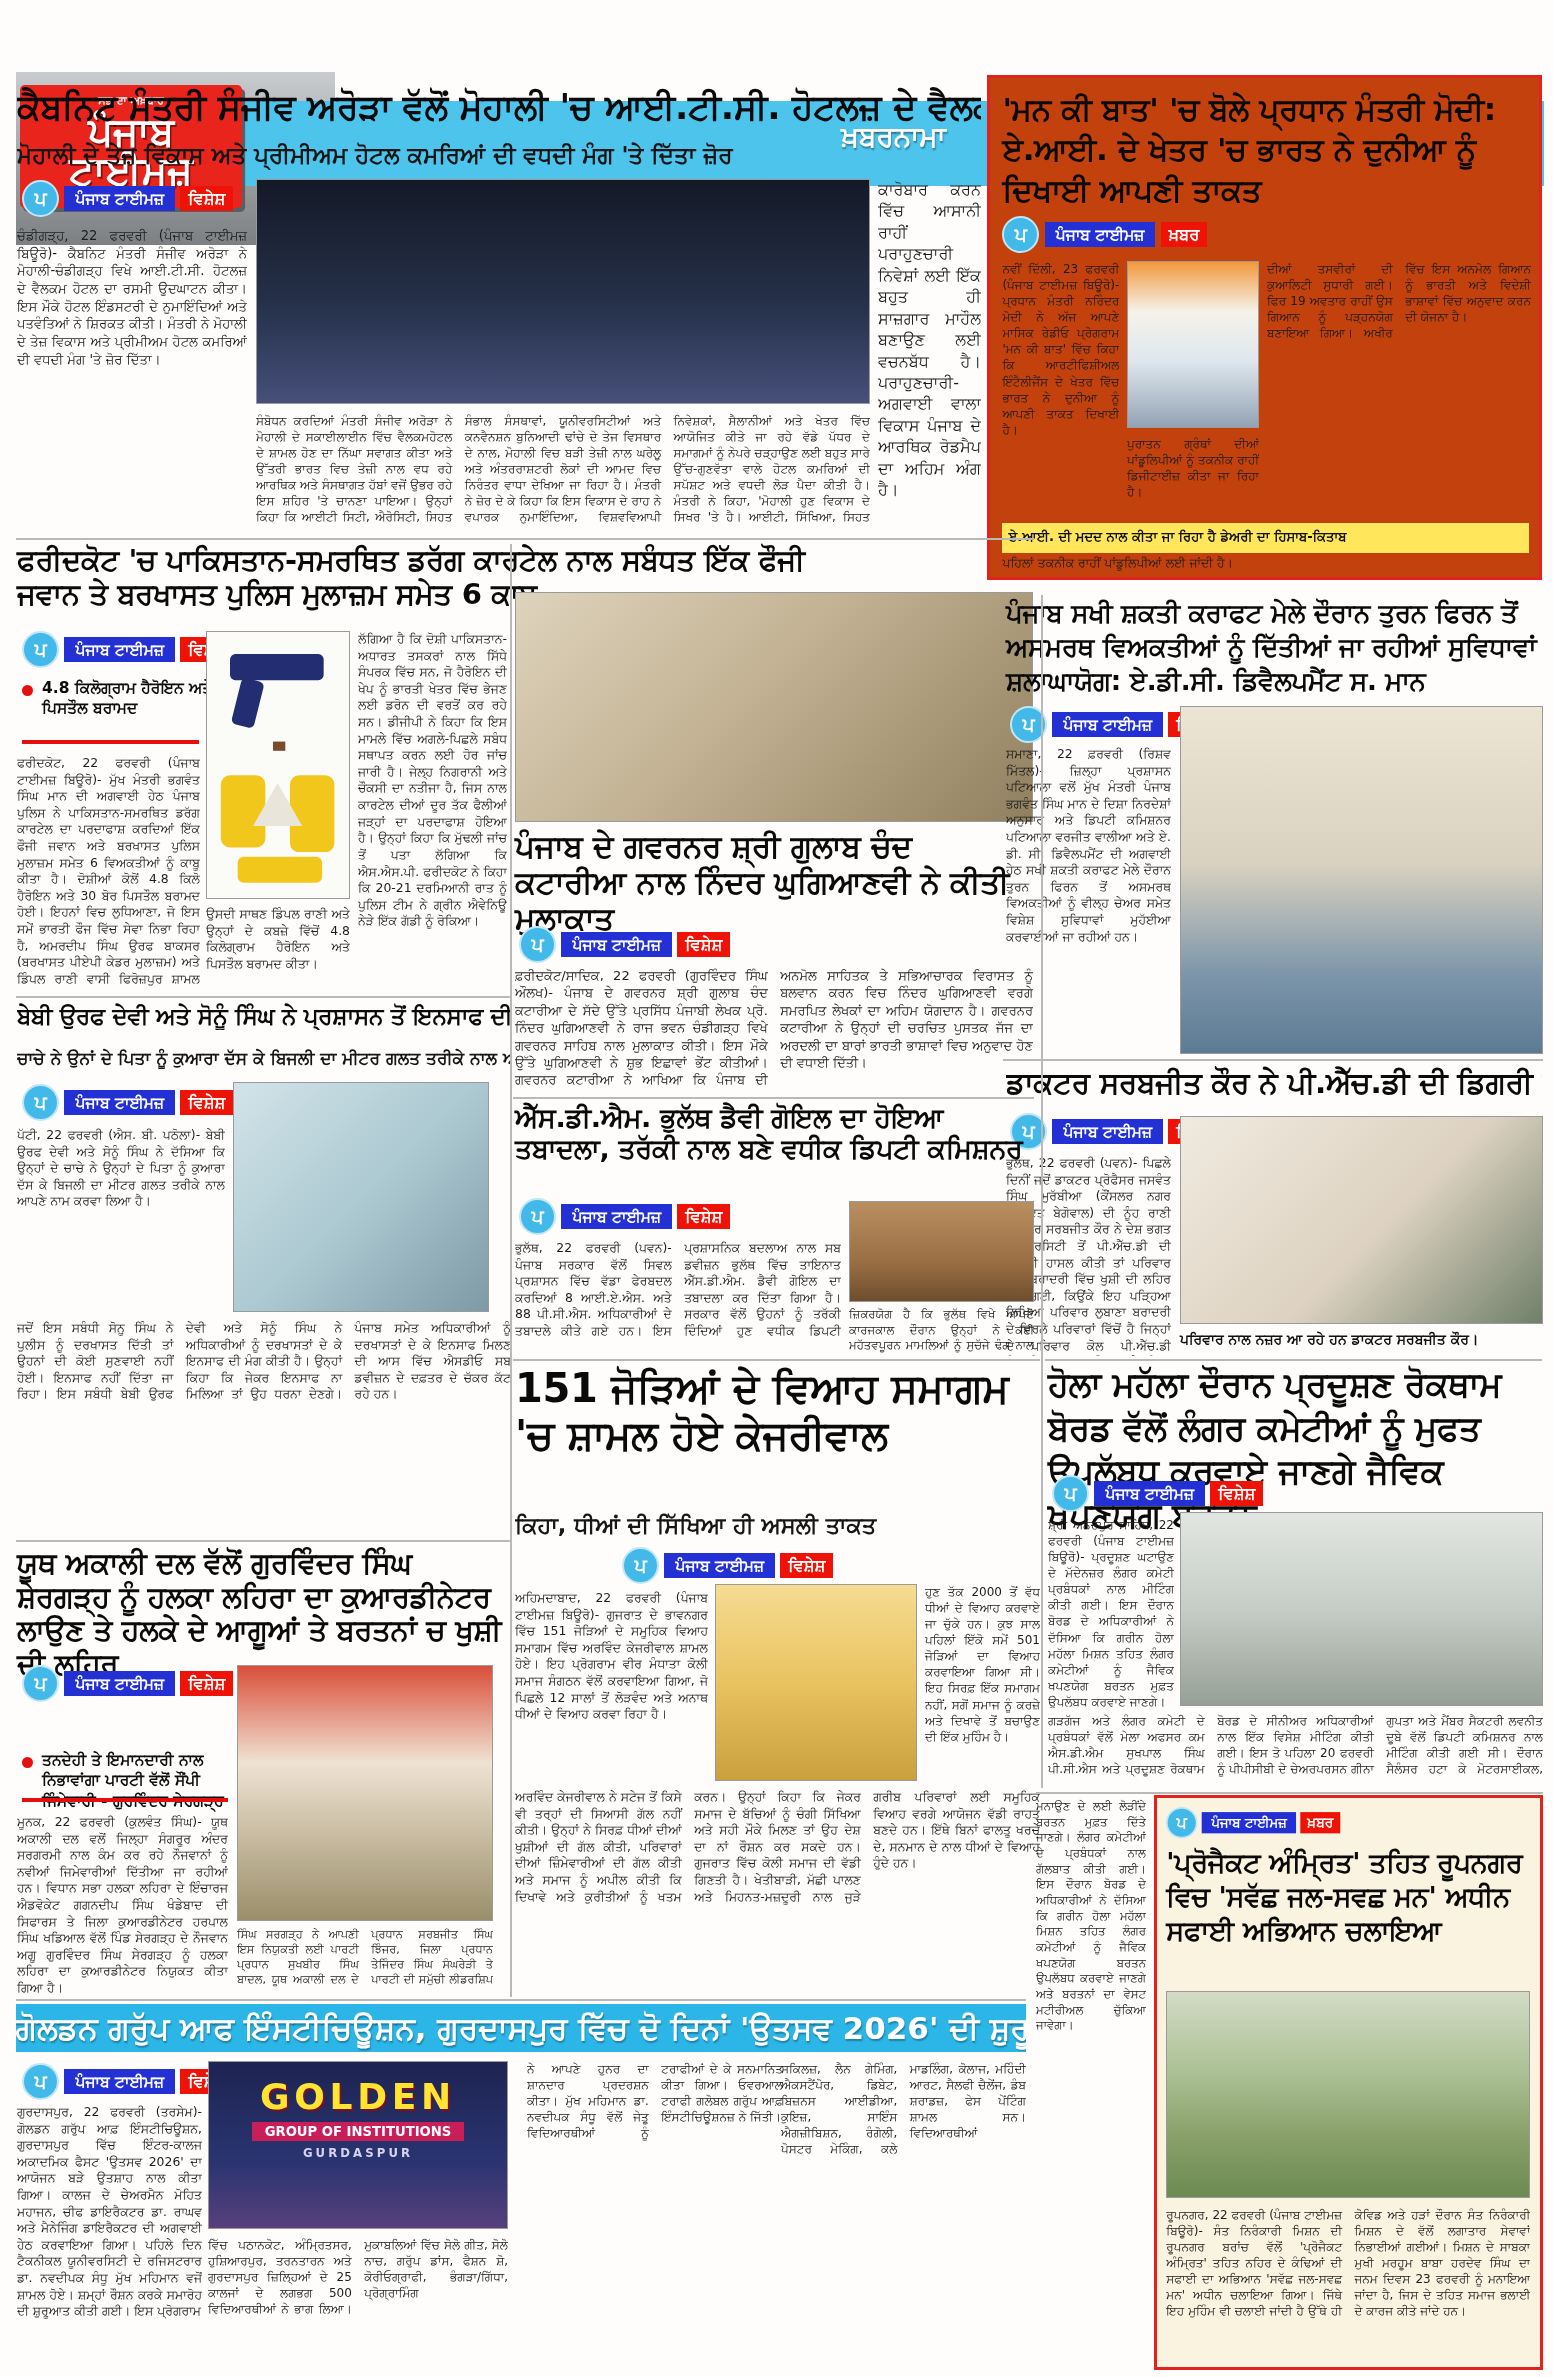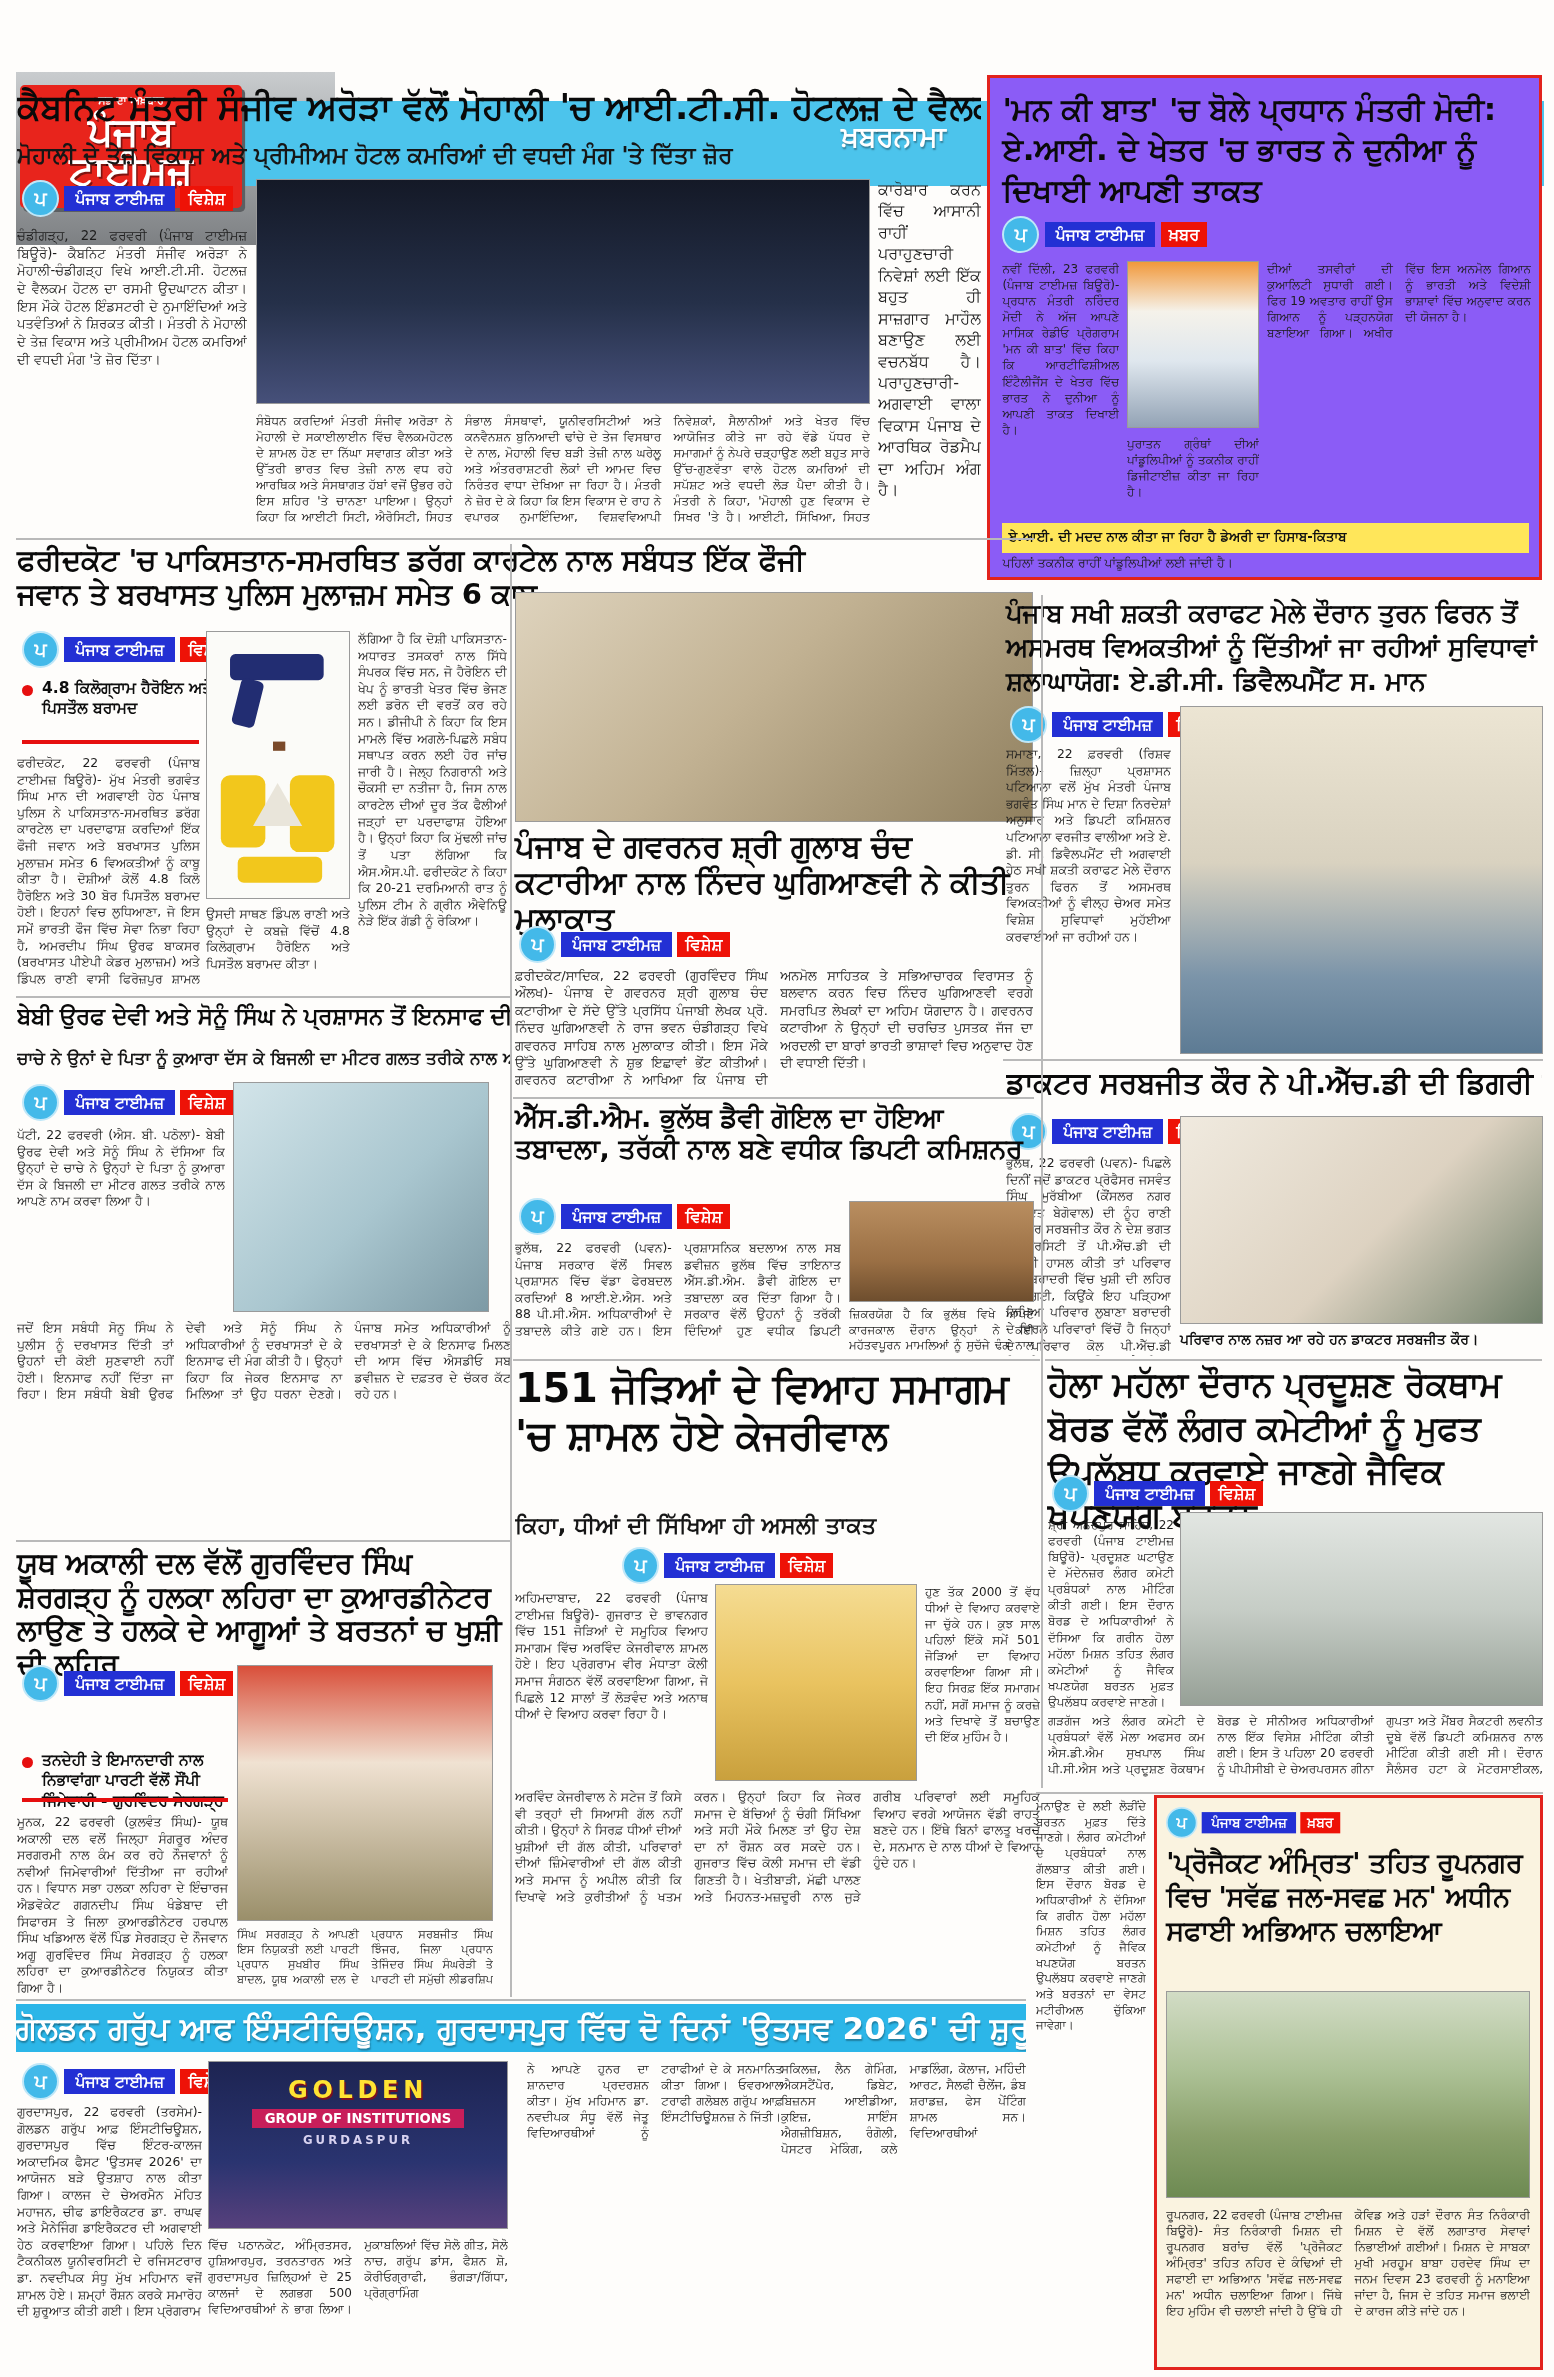--- a/index.html
+++ b/index.html
@@ -14,21 +14,21 @@
   .badge-row{display:flex;align-items:center;gap:5.4px;}
   .pt-circ{width:33px;height:33px;border-radius:50%;background:#43b9e9;border:2.3px solid #bfe7f8;
            color:#fff;font-weight:800;font-size:18.7px;display:flex;align-items:center;justify-content:center;flex:0 0 auto;}
   .pt-blue{background:#2330d4;color:#fff;font-weight:700;font-size:15.5px;padding:3.9px 11px;white-space:nowrap;}
   .pt-red{background:#ee1207;color:#fff;font-weight:800;font-size:16.3px;padding:3.1px 7.8px;white-space:nowrap;}
   .bullet{position:relative;padding-left:20px;font-weight:800;color:#0d0d0d;line-height:1.3;}
   .bullet::before{content:"";position:absolute;left:0;top:7px;width:11px;height:11px;border-radius:50%;background:#e60f0f;}
   .rule{background:#e60f0f;height:3.9px;}
   .photo{border:0.8px solid #9a9a9a;box-sizing:border-box;}
   .caption{font-weight:700;color:#101010;}
-  .boxed{background:#8b5cf6;border:3.1px solid #e2231d;box-sizing:border-box;}
+  .boxed{background:#c2410c;border:3.1px solid #e2231d;box-sizing:border-box;}
   .divider{background:#b9b9b9;}
   .nowrap{white-space:nowrap;overflow:hidden;}
 </style>
 </head>
 <body>
 
 <div class="page">
 
   <div class="abs" style="left:15.5px;top:72px;width:319px;height:173px;background:linear-gradient(180deg,#c9ccce,#7d8083);"></div>
   <div class="abs" style="left:232px;top:101px;width:1312px;height:85px;background:#4cc4ec;"></div>
@@ -177,21 +177,21 @@
   <div class="abs" style="left:15.5px;top:2004px;width:1010px;height:48px;background:#2cb6e8;">
     <div style="text-align:center;font-size:31px;font-weight:800;color:#fff;line-height:48px;white-space:nowrap;overflow:hidden;text-shadow:0.8px 1.6px 1.6px rgba(0,0,0,.3);">ਗੋਲਡਨ ਗਰੁੱਪ ਆਫ ਇੰਸਟੀਚਿਊਸ਼ਨ, ਗੁਰਦਾਸਪੁਰ ਵਿੱਚ ਦੋ ਦਿਨਾਂ 'ਉਤਸਵ 2026' ਦੀ ਸ਼ੁਰੂਆਤ</div>
   </div>
   <div class="abs badge-row" style="left:22px;top:2063px;">
     <span class="pt-circ">ਪ</span>
     <span class="pt-blue">ਪੰਜਾਬ ਟਾਈਮਜ਼</span>
     <span class="pt-red">ਵਿਸ਼ੇਸ਼</span>
   </div>
   <div class="abs body-txt" style="left:17px;top:2104px;width:185px;height:264px;font-size:12.4px;overflow:hidden;">ਗੁਰਦਾਸਪੁਰ, 22 ਫਰਵਰੀ (ਤਰਸੇਮ)- ਗੋਲਡਨ ਗਰੁੱਪ ਆਫ਼ ਇੰਸਟੀਚਿਊਸ਼ਨ, ਗੁਰਦਾਸਪੁਰ ਵਿੱਚ ਇੰਟਰ-ਕਾਲਜ ਅਕਾਦਮਿਕ ਫੈਸਟ 'ਉਤਸਵ 2026' ਦਾ ਆਯੋਜਨ ਬੜੇ ਉਤਸ਼ਾਹ ਨਾਲ ਕੀਤਾ ਗਿਆ। ਕਾਲਜ ਦੇ ਚੇਅਰਮੈਨ ਮੋਹਿਤ ਮਹਾਜਨ, ਚੀਫ ਡਾਇਰੈਕਟਰ ਡਾ. ਰਾਘਵ ਅਤੇ ਮੈਨੇਜਿੰਗ ਡਾਇਰੈਕਟਰ ਦੀ ਅਗਵਾਈ ਹੇਠ ਕਰਵਾਇਆ ਗਿਆ। ਪਹਿਲੇ ਦਿਨ ਟੈਕਨੀਕਲ ਯੂਨੀਵਰਸਿਟੀ ਦੇ ਰਜਿਸਟਰਾਰ ਡਾ. ਨਵਦੀਪਕ ਸੰਧੂ ਮੁੱਖ ਮਹਿਮਾਨ ਵਜੋਂ ਸ਼ਾਮਲ ਹੋਏ। ਸ਼ਮ੍ਹਾਂ ਰੌਸ਼ਨ ਕਰਕੇ ਸਮਾਰੋਹ ਦੀ ਸ਼ੁਰੂਆਤ ਕੀਤੀ ਗਈ। ਇਸ ਪ੍ਰੋਗਰਾਮ</div>
   <div class="abs photo" style="left:208px;top:2061px;width:300px;height:168px;background:linear-gradient(180deg,#1d2452 0%,#2a3470 60%,#57407c 100%);text-align:center;">
-    <div style="margin-top:14px;font-size:24px;font-weight:800;color:#ffe433;letter-spacing:4.7px;text-shadow:1.6px 1.6px 0 #7a1020;">GOLDEN</div>
+    <div style="margin-top:14px;font-size:36px;font-weight:800;color:#ffe433;letter-spacing:4.7px;text-shadow:1.6px 1.6px 0 #7a1020;">GOLDEN</div>
     <div style="display:inline-block;margin-top:4.7px;background:#c81e5a;color:#fff;font-weight:700;font-size:13.2px;padding:2.3px 12.4px;">GROUP OF INSTITUTIONS</div>
     <div style="margin-top:4.7px;color:#d8d2f0;font-weight:700;font-size:11.7px;letter-spacing:3.1px;">GURDASPUR</div>
   </div>
   <div class="abs body-txt cols2" style="left:208px;top:2237px;width:300px;height:132px;font-size:12px;overflow:hidden;">ਵਿੱਚ ਪਠਾਨਕੋਟ, ਅੰਮ੍ਰਿਤਸਰ, ਹੁਸ਼ਿਆਰਪੁਰ, ਤਰਨਤਾਰਨ ਅਤੇ ਗੁਰਦਾਸਪੁਰ ਜ਼ਿਲ੍ਹਿਆਂ ਦੇ 25 ਕਾਲਜਾਂ ਦੇ ਲਗਭਗ 500 ਵਿਦਿਆਰਥੀਆਂ ਨੇ ਭਾਗ ਲਿਆ। ਮੁਕਾਬਲਿਆਂ ਵਿੱਚ ਸੋਲੋ ਗੀਤ, ਸੋਲੋ ਨਾਚ, ਗਰੁੱਪ ਡਾਂਸ, ਫੈਸ਼ਨ ਸ਼ੋ, ਕੋਰੀਓਗ੍ਰਾਫੀ, ਭੰਗੜਾ/ਗਿੱਧਾ, ਪ੍ਰੋਗ੍ਰਾਮਿੰਗ</div>
   <div class="abs body-txt cols2" style="left:517px;top:2061px;width:256px;height:308px;font-size:12px;overflow:hidden;margin-left:10px;">ਨੇ ਆਪਣੇ ਹੁਨਰ ਦਾ ਸ਼ਾਨਦਾਰ ਪ੍ਰਦਰਸ਼ਨ ਕੀਤਾ। ਮੁੱਖ ਮਹਿਮਾਨ ਡਾ. ਨਵਦੀਪਕ ਸੰਧੂ ਵੱਲੋਂ ਜੇਤੂ ਵਿਦਿਆਰਥੀਆਂ ਨੂੰ ਟਰਾਫੀਆਂ ਦੇ ਕੇ ਸਨਮਾਨਿਤ ਕੀਤਾ ਗਿਆ। ਓਵਰਆਲ ਟਰਾਫੀ ਗਲੋਬਲ ਗਰੁੱਪ ਆਫ਼ ਇੰਸਟੀਚਿਊਸ਼ਨਜ਼ ਨੇ ਜਿੱਤੀ।</div>
   <div class="abs body-txt cols2" style="left:781px;top:2061px;width:245px;height:308px;font-size:12px;overflow:hidden;">ਸਕਿਲਜ਼, ਲੈਨ ਗੇਮਿੰਗ, ਐਕਸਟੈਂਪੋਰ, ਡਿਬੇਟ, ਬਿਜ਼ਨਸ ਆਈਡੀਆ, ਕੁਇਜ਼, ਸਾਇੰਸ ਐਗਜ਼ੀਬਿਸ਼ਨ, ਰੰਗੋਲੀ, ਪੋਸਟਰ ਮੇਕਿੰਗ, ਕਲੇ ਮਾਡਲਿੰਗ, ਕੋਲਾਜ, ਮਹਿੰਦੀ ਆਰਟ, ਸੈਲਫੀ ਚੈਲੇਂਜ, ਡੰਬ ਸ਼ਰਾਡਜ਼, ਫੇਸ ਪੇਂਟਿੰਗ ਸ਼ਾਮਲ ਸਨ। ਵਿਦਿਆਰਥੀਆਂ</div>
 
   <div class="abs body-txt" style="left:1036px;top:1799px;width:110px;height:567px;font-size:11.7px;overflow:hidden;">ਮਨਾਉਣ ਦੇ ਲਈ ਲੋੜੀਂਦੇ ਬਰਤਨ ਮੁਫ਼ਤ ਦਿੱਤੇ ਜਾਣਗੇ। ਲੰਗਰ ਕਮੇਟੀਆਂ ਦੇ ਪ੍ਰਬੰਧਕਾਂ ਨਾਲ ਗੱਲਬਾਤ ਕੀਤੀ ਗਈ। ਇਸ ਦੌਰਾਨ ਬੋਰਡ ਦੇ ਅਧਿਕਾਰੀਆਂ ਨੇ ਦੱਸਿਆ ਕਿ ਗਰੀਨ ਹੋਲਾ ਮਹੱਲਾ ਮਿਸ਼ਨ ਤਹਿਤ ਲੰਗਰ ਕਮੇਟੀਆਂ ਨੂੰ ਜੈਵਿਕ ਖਪਣਯੋਗ ਬਰਤਨ ਉਪਲੱਬਧ ਕਰਵਾਏ ਜਾਣਗੇ ਅਤੇ ਬਰਤਨਾਂ ਦਾ ਵੇਸਟ ਮਟੀਰੀਅਲ ਚੁੱਕਿਆ ਜਾਵੇਗਾ।</div>
   <div class="abs boxed" style="left:1154px;top:1795px;width:389px;height:575px;background:#faf3e0;">
     <div class="abs badge-row" style="left:9.3px;top:9.3px;transform:scale(.85);transform-origin:left top;">

